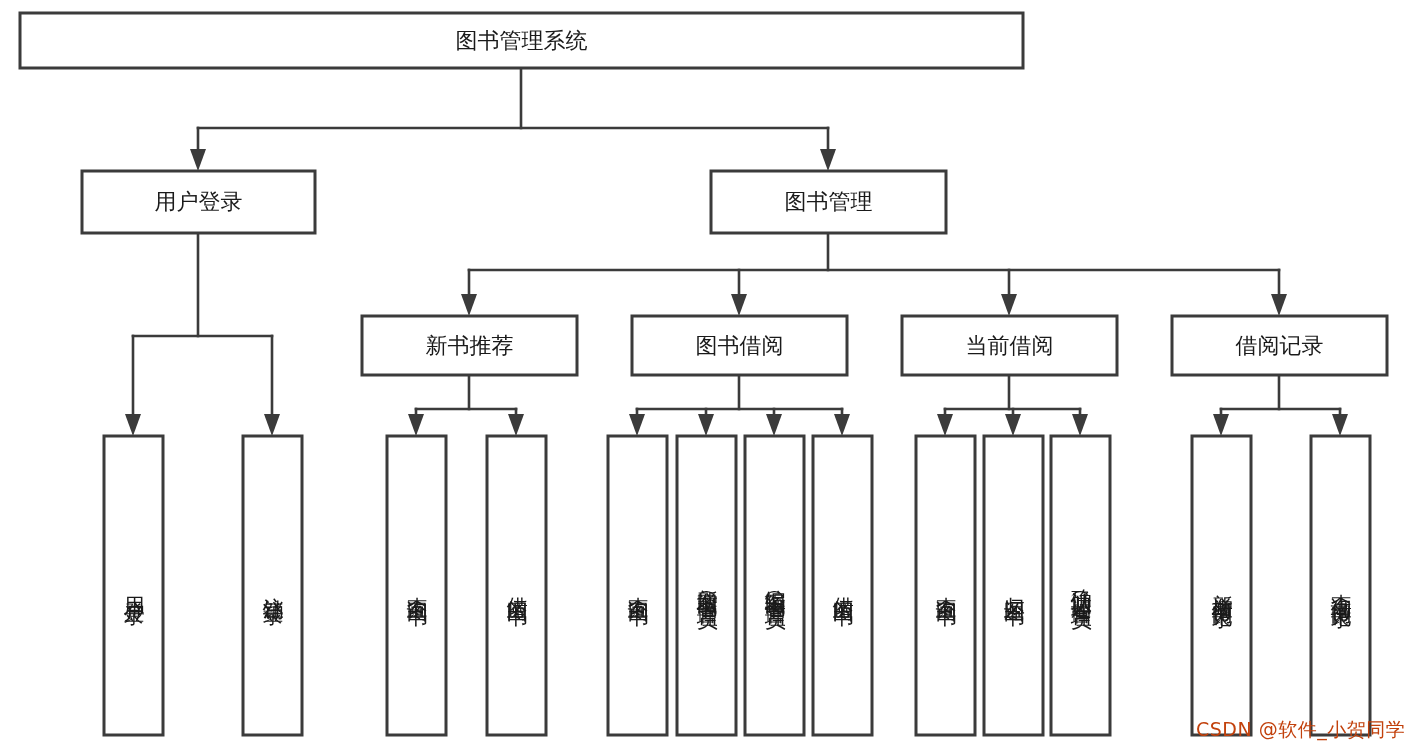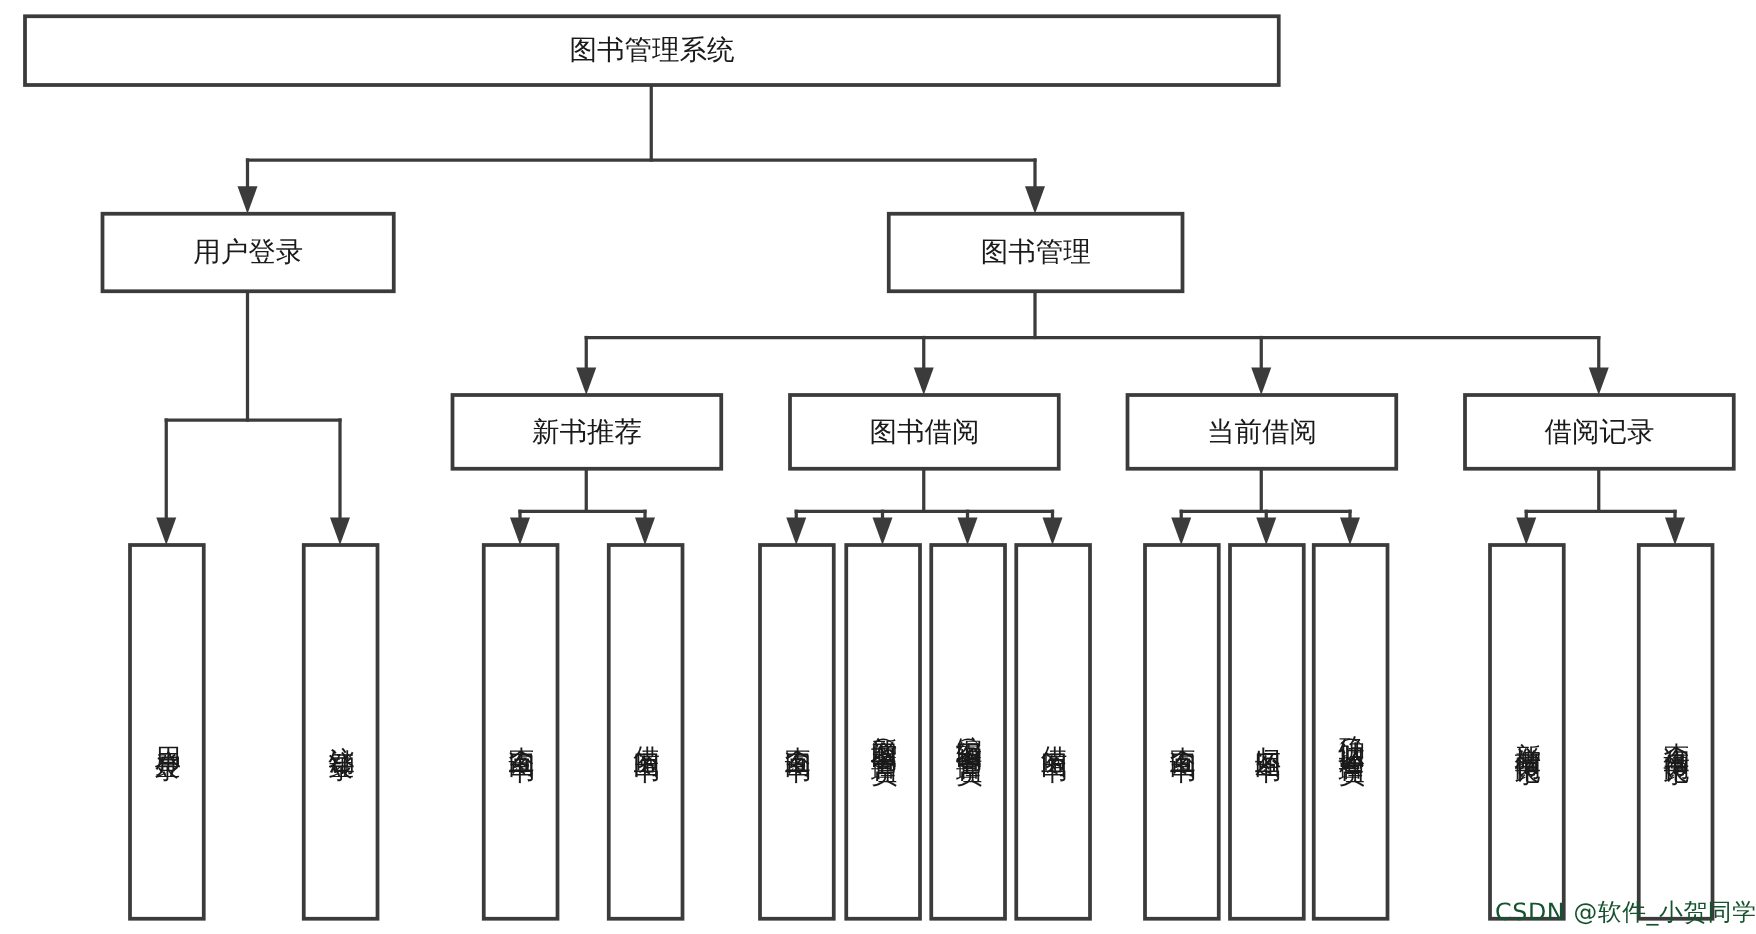--- a/index.html
+++ b/index.html
@@ -61,21 +61,21 @@
     letter-spacing: 3px;
     color: #1a1a1a;
     white-space: nowrap;
     text-align: center;
     pointer-events: none;
   }
   .watermark {
     position: absolute;
     font-family: "DejaVu Sans", "Liberation Sans", sans-serif;
     font-size: 19px;
-    color: #14532d;
+    color: #c2410c;
     white-space: nowrap;
     letter-spacing: 0.5px;
   }
 </style>
 </head>
 <body>
 
 <div id="diagram-root">
   <svg class="diagram-svg" id="diagram-svg" viewBox="0 0 1405 747" xmlns="http://www.w3.org/2000/svg">
       <line x1="521" y1="68" x2="521" y2="128" class="connector" stroke="#3b3b3b"></line>

